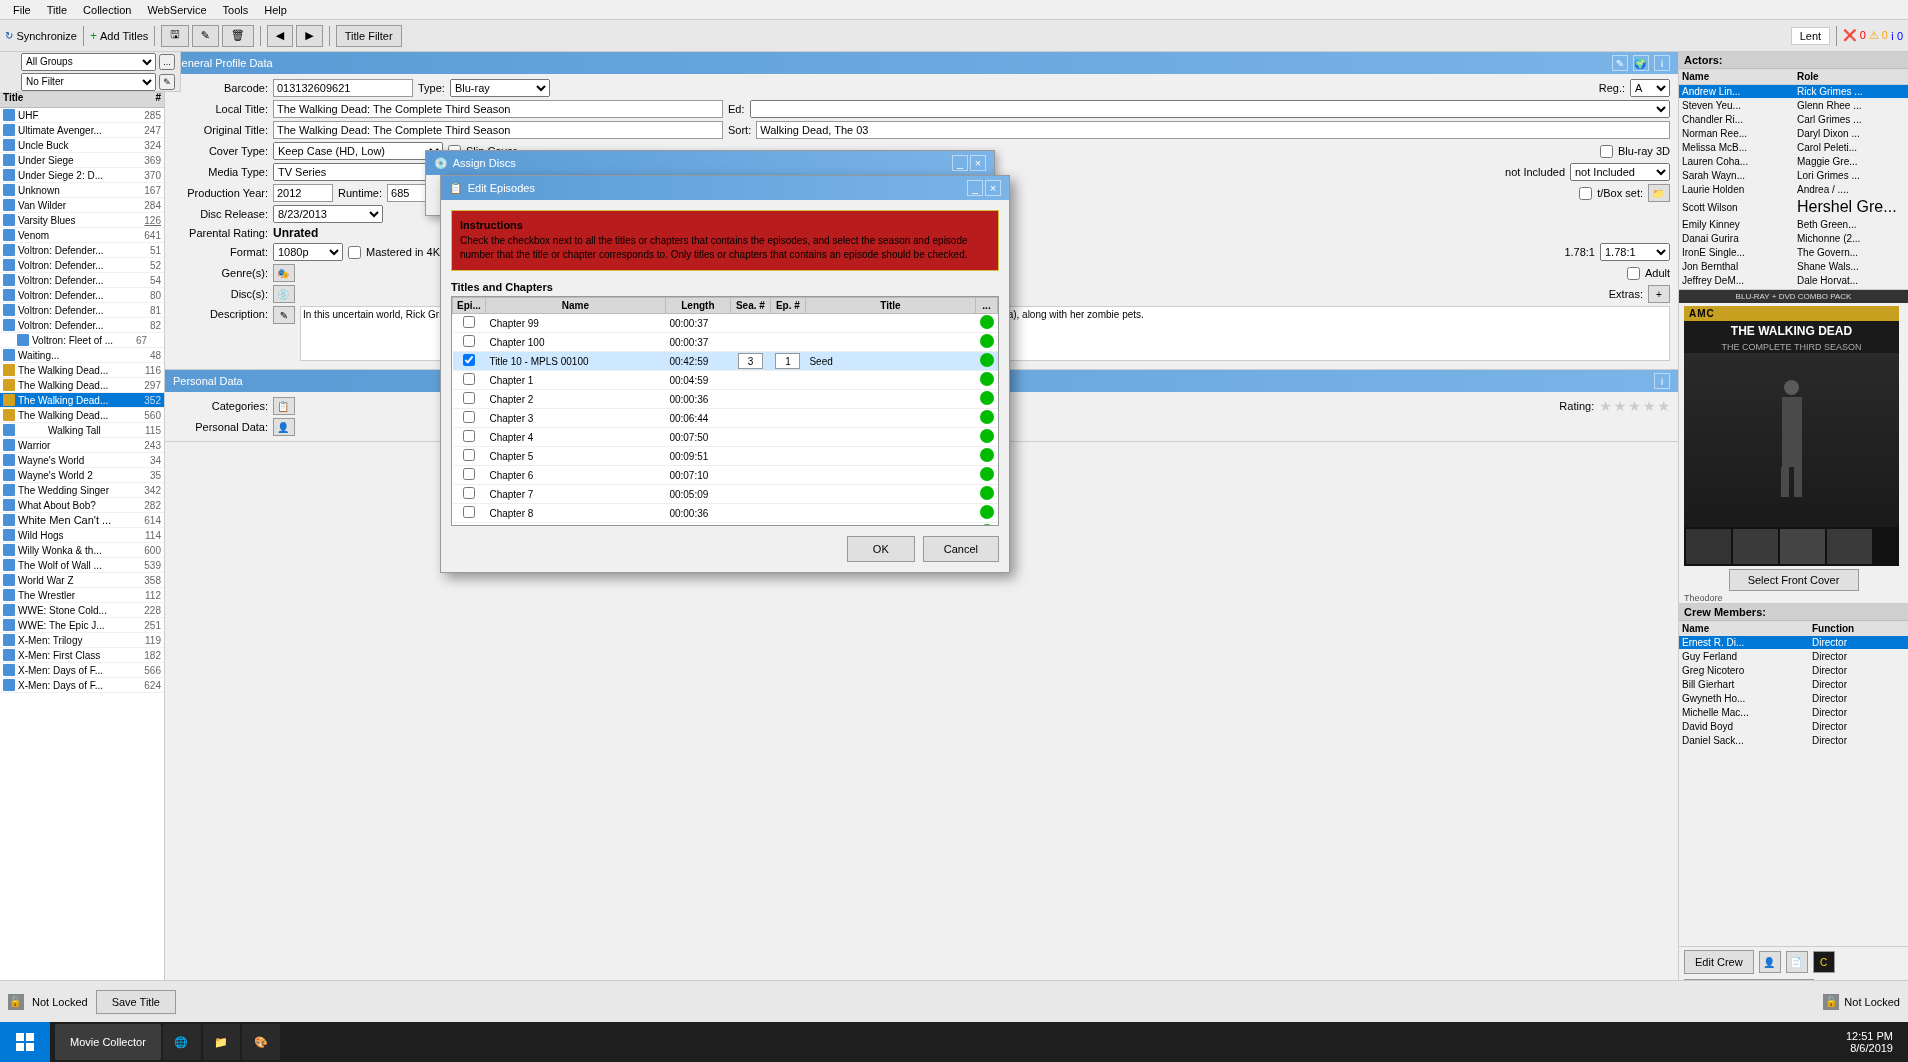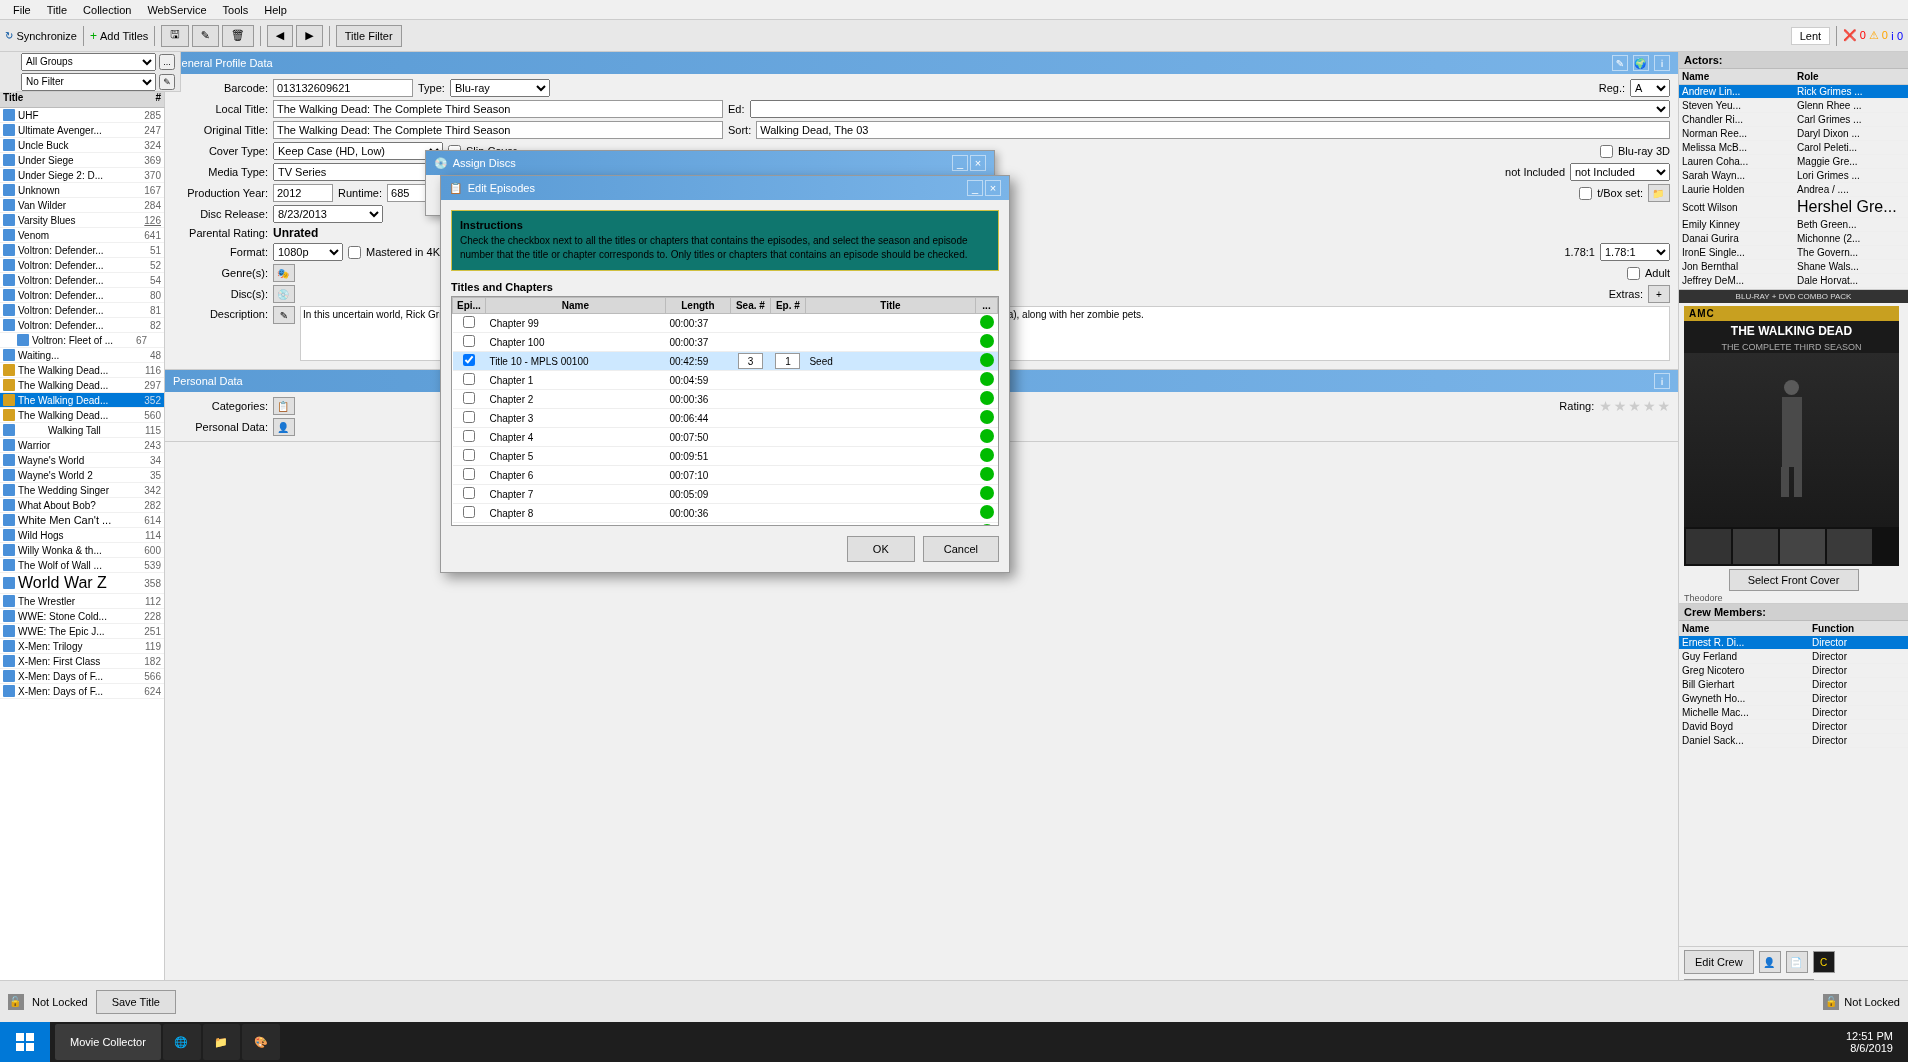--- a/index.html
+++ b/index.html
@@ -223,21 +223,21 @@
         <span style="flex: 1 1 0%; overflow: hidden; text-overflow: ellipsis; white-space: nowrap; font-size: 10px;">Willy Wonka &amp; th...</span>
         <span style="font-size: 10px; margin-left: 3px; color: rgb(102, 102, 102);">600</span>
       </div>
       <div style="display: flex; align-items: center; padding: 1px 3px; cursor: pointer; border-bottom: 1px solid rgb(240, 240, 240);">
         <div style="width: 12px; height: 12px; margin-right: 3px; flex-shrink: 0; border-radius: 1px; background: rgb(74, 144, 217);"></div>
         <span style="flex: 1 1 0%; overflow: hidden; text-overflow: ellipsis; white-space: nowrap; font-size: 10px;">The Wolf of Wall ...</span>
         <span style="font-size: 10px; margin-left: 3px; color: rgb(102, 102, 102);">539</span>
       </div>
       <div style="display: flex; align-items: center; padding: 1px 3px; cursor: pointer; border-bottom: 1px solid rgb(240, 240, 240);">
         <div style="width: 12px; height: 12px; margin-right: 3px; flex-shrink: 0; border-radius: 1px; background: rgb(74, 144, 217);"></div>
-        <span style="flex: 1 1 0%; overflow: hidden; text-overflow: ellipsis; white-space: nowrap; font-size: 16px;">World War Z</span>
+        <span style="flex: 1 1 0%; overflow: hidden; text-overflow: ellipsis; white-space: nowrap; font-size: 10px;">World War Z</span>
         <span style="font-size: 10px; margin-left: 3px; color: rgb(102, 102, 102);">358</span>
       </div>
       <div style="display: flex; align-items: center; padding: 1px 3px; cursor: pointer; border-bottom: 1px solid rgb(240, 240, 240);">
         <div style="width: 12px; height: 12px; margin-right: 3px; flex-shrink: 0; border-radius: 1px; background: rgb(74, 144, 217);"></div>
         <span style="flex: 1 1 0%; overflow: hidden; text-overflow: ellipsis; white-space: nowrap; font-size: 10px;">The Wrestler</span>
         <span style="font-size: 10px; margin-left: 3px; color: rgb(102, 102, 102);">112</span>
       </div>
       <div style="display: flex; align-items: center; padding: 1px 3px; cursor: pointer; border-bottom: 1px solid rgb(240, 240, 240);">
         <div style="width: 12px; height: 12px; margin-right: 3px; flex-shrink: 0; border-radius: 1px; background: rgb(74, 144, 217);"></div>
         <span style="flex: 1 1 0%; overflow: hidden; text-overflow: ellipsis; white-space: nowrap; font-size: 10px;">WWE: Stone Cold...</span>
@@ -640,21 +640,21 @@
 
   <div style="background:linear-gradient(to right,#5a9bd5,#7ab4e8);color:white;padding:4px 8px;display:flex;justify-content:space-between;align-items:center;">
     <span>📋</span>
     <span style="flex:1;margin-left:5px;">Edit Episodes</span>
     <button style="width:16px;height:16px;background:none;border:1px solid rgba(255,255,255,0.5);color:white;cursor:pointer;font-size:11px;">_</button>
     <button style="width:16px;height:16px;background:none;border:1px solid rgba(255,255,255,0.5);color:white;cursor:pointer;font-size:11px;margin-left:2px;">×</button>
   </div>
 
   <div style="padding:10px;">
 
-    <div style="background:#0f766e;border:1px solid #d0c040;padding:8px;margin-bottom:10px;">
+    <div style="background:#b91c1c;border:1px solid #d0c040;padding:8px;margin-bottom:10px;">
       <div style="font-weight:bold;margin-bottom:3px;font-size:11px;">Instructions</div>
       <div style="font-size:10px;line-height:1.4;">Check the checkbox next to all the titles or chapters that contains the episodes, and select the season and episode number that the title or chapter corresponds to. Only titles or chapters that contains an episode should be checked.</div>
     </div>
 
     <div style="font-weight:bold;font-size:11px;margin-bottom:3px;">Titles and Chapters</div>
 
     <div style="border:1px solid #999;height:230px;overflow-y:auto;background:white;">
       <table style="width:100%;border-collapse:collapse;">
         <thead>
           <tr>

